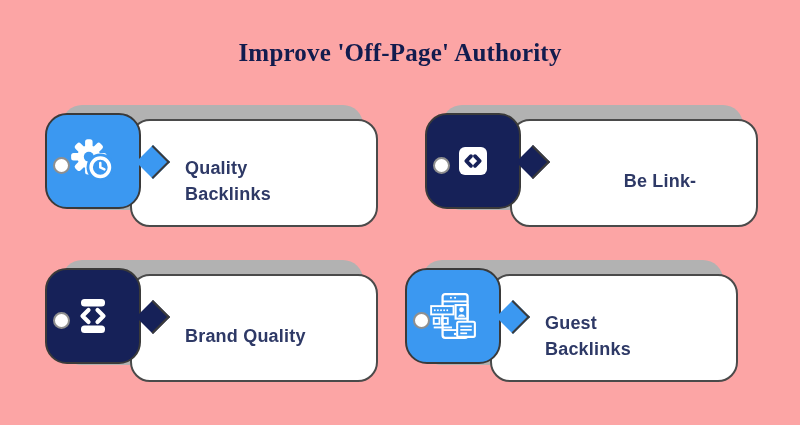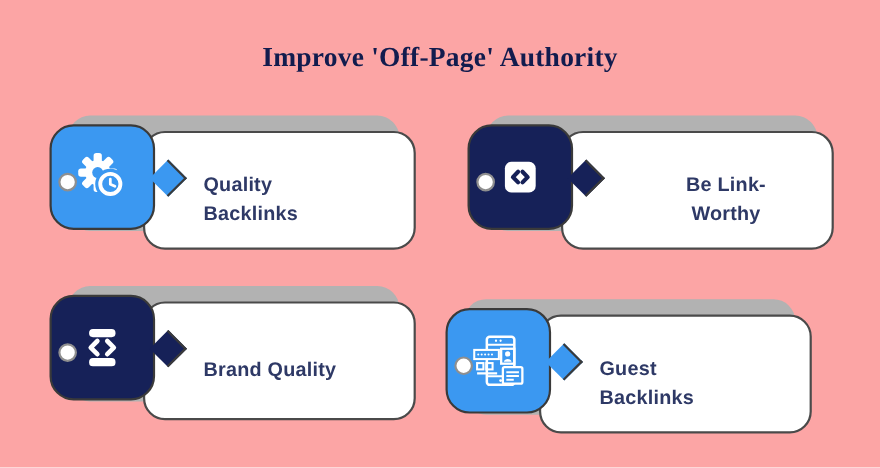--- a/index.html
+++ b/index.html
@@ -9,21 +9,21 @@
   }
   .title{
     position:absolute;top:38px;left:0;width:800px;text-align:center;
     font-family:"Liberation Serif",serif;font-weight:bold;font-size:25px;
     line-height:30px;color:#121c4e;letter-spacing:.2px;
   }
   .group{position:absolute;width:340px;height:118px;}
   .g1{left:45px;top:113px;}
   .g2{left:425px;top:113px;text-align:center;}
   .g3{left:45px;top:268px;}
-  .g4{left:405px;top:280px;}
+  .g4{left:405px;top:268px;}
   .shadow{
     position:absolute;left:17px;top:-8px;width:301px;height:105px;
     background:#b2b2b2;border-radius:20px;z-index:0;
   }
   .card{
     position:absolute;left:85px;top:6px;width:244px;height:104px;
     background:#ffffff;border:2px solid #4a4a4a;border-radius:20px;z-index:1;
   }
   .iconbox{
     position:absolute;left:0;top:0;width:92px;height:92px;
@@ -95,21 +95,20 @@
     <div class="iconbox accent-navy">
       <svg width="48" height="48" viewBox="0 0 48 48">
         <rect x="10" y="10" width="28" height="28" rx="6" fill="#ffffff"></rect>
         <path d="M22 19.2 L17.3 24 L22 28.8" fill="none" stroke="#162158" stroke-width="3.8" stroke-linecap="round" stroke-linejoin="round"></path>
         <path d="M26 19.2 L30.7 24 L26 28.8" fill="none" stroke="#162158" stroke-width="3.8" stroke-linecap="round" stroke-linejoin="round"></path>
       </svg>
       <div class="hole"></div>
     </div>
     <div class="label">
       <div>Be Link-</div>
-      <div>Worthy</div>
     </div>
   </div>
 
   <div class="group g3">
     <div class="shadow"></div>
     <div class="card"></div>
     <div class="pointer accent-navy"></div>
     <div class="iconbox accent-navy">
       <svg width="48" height="48" viewBox="0 0 48 48">
         <rect x="12" y="7" width="24" height="7.5" rx="3.5" fill="#ffffff"></rect>

